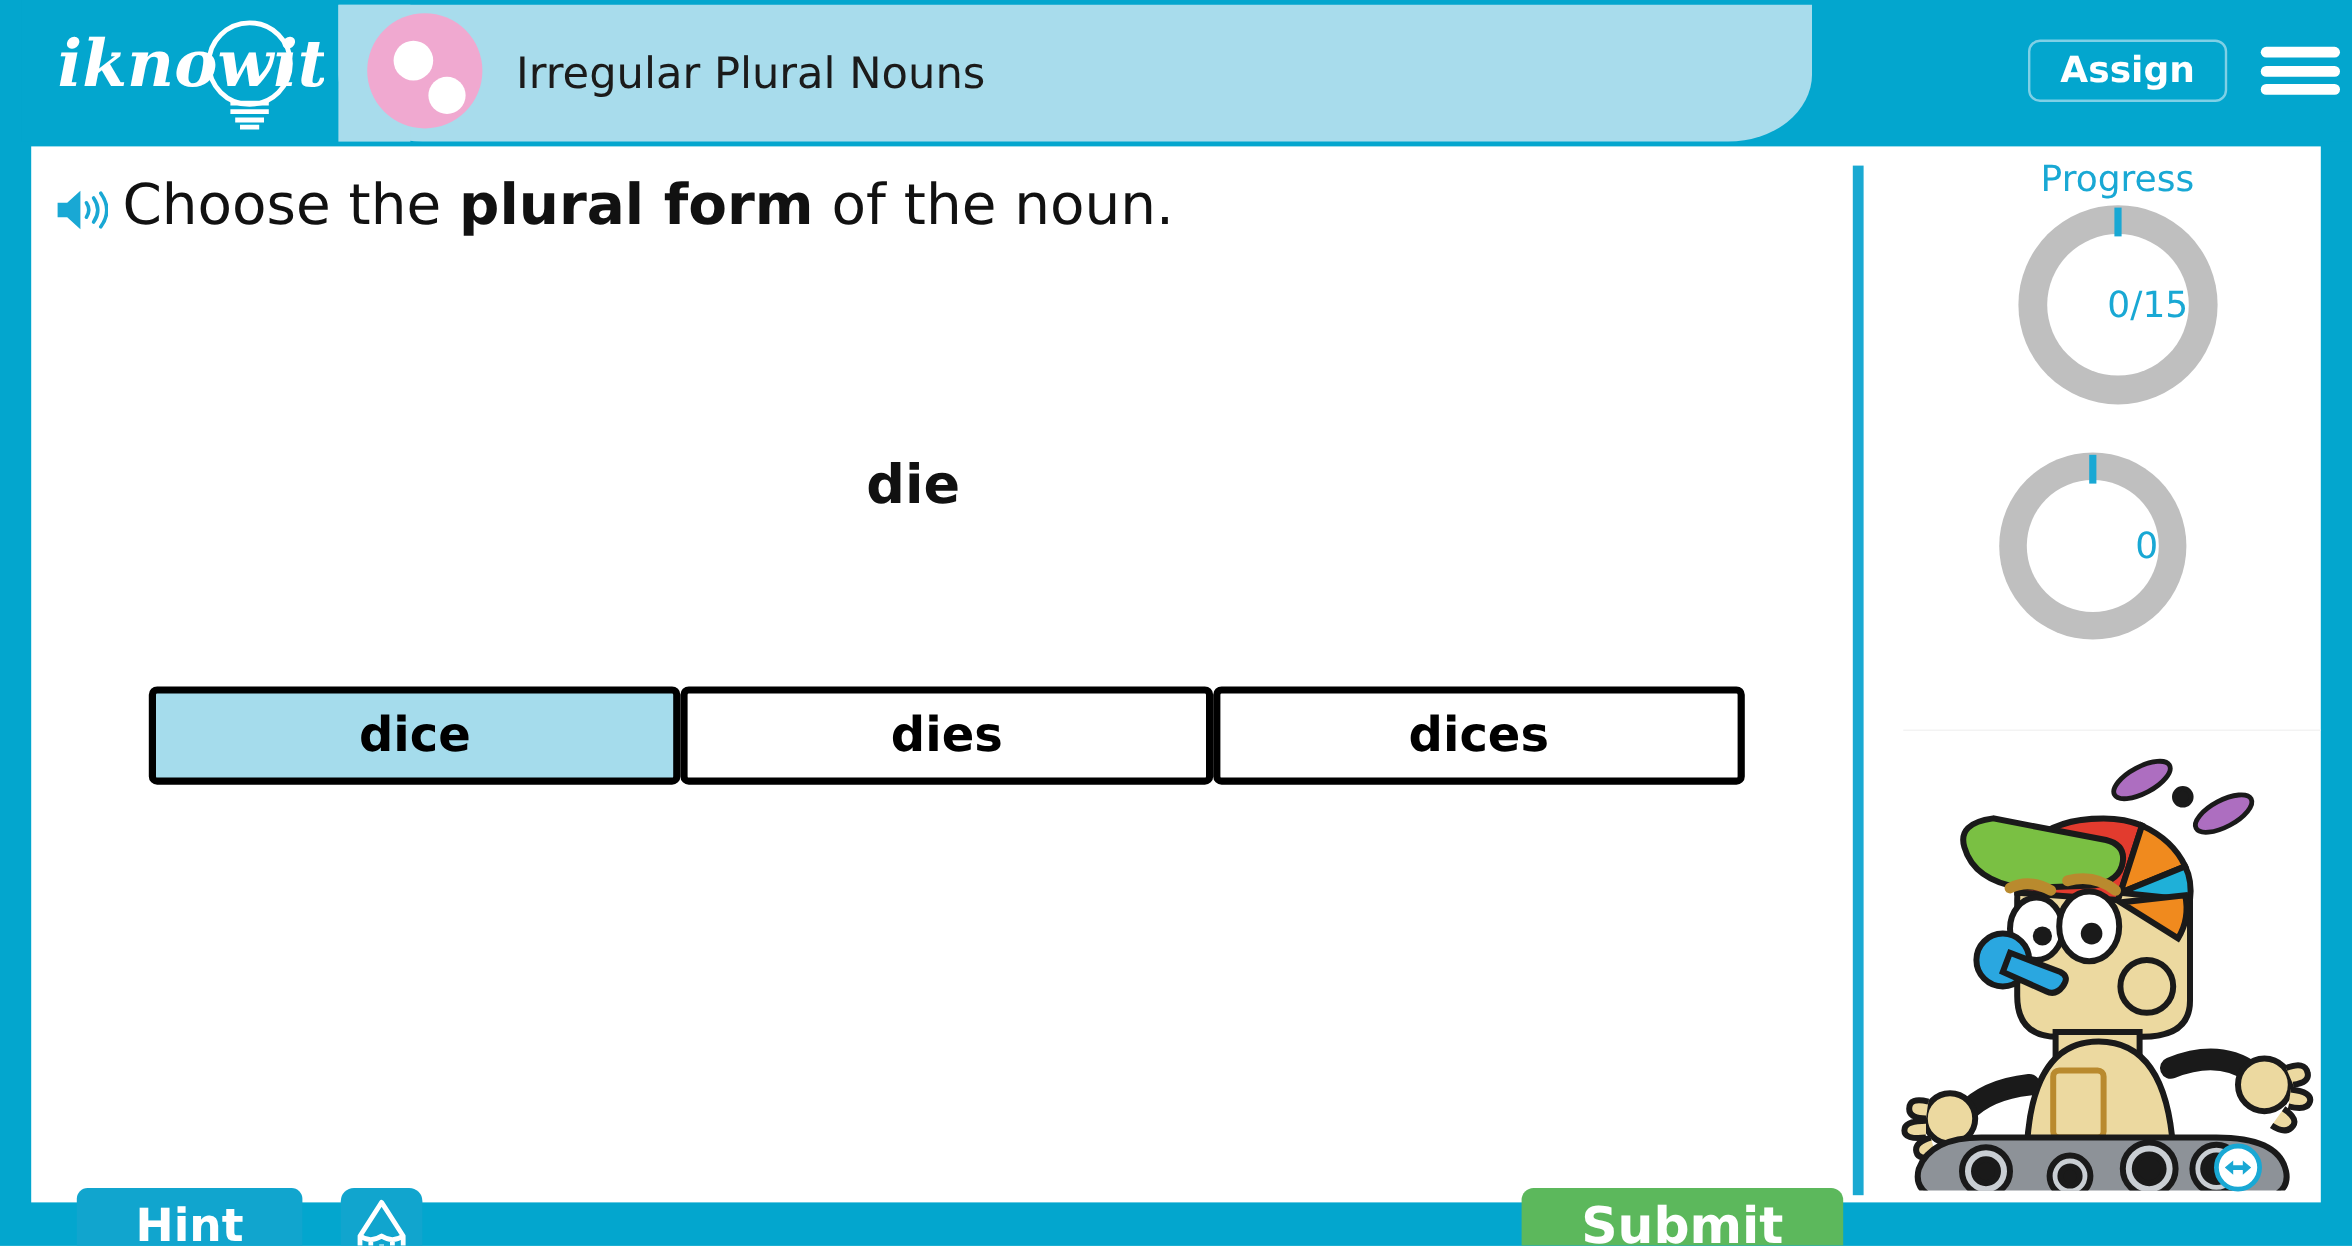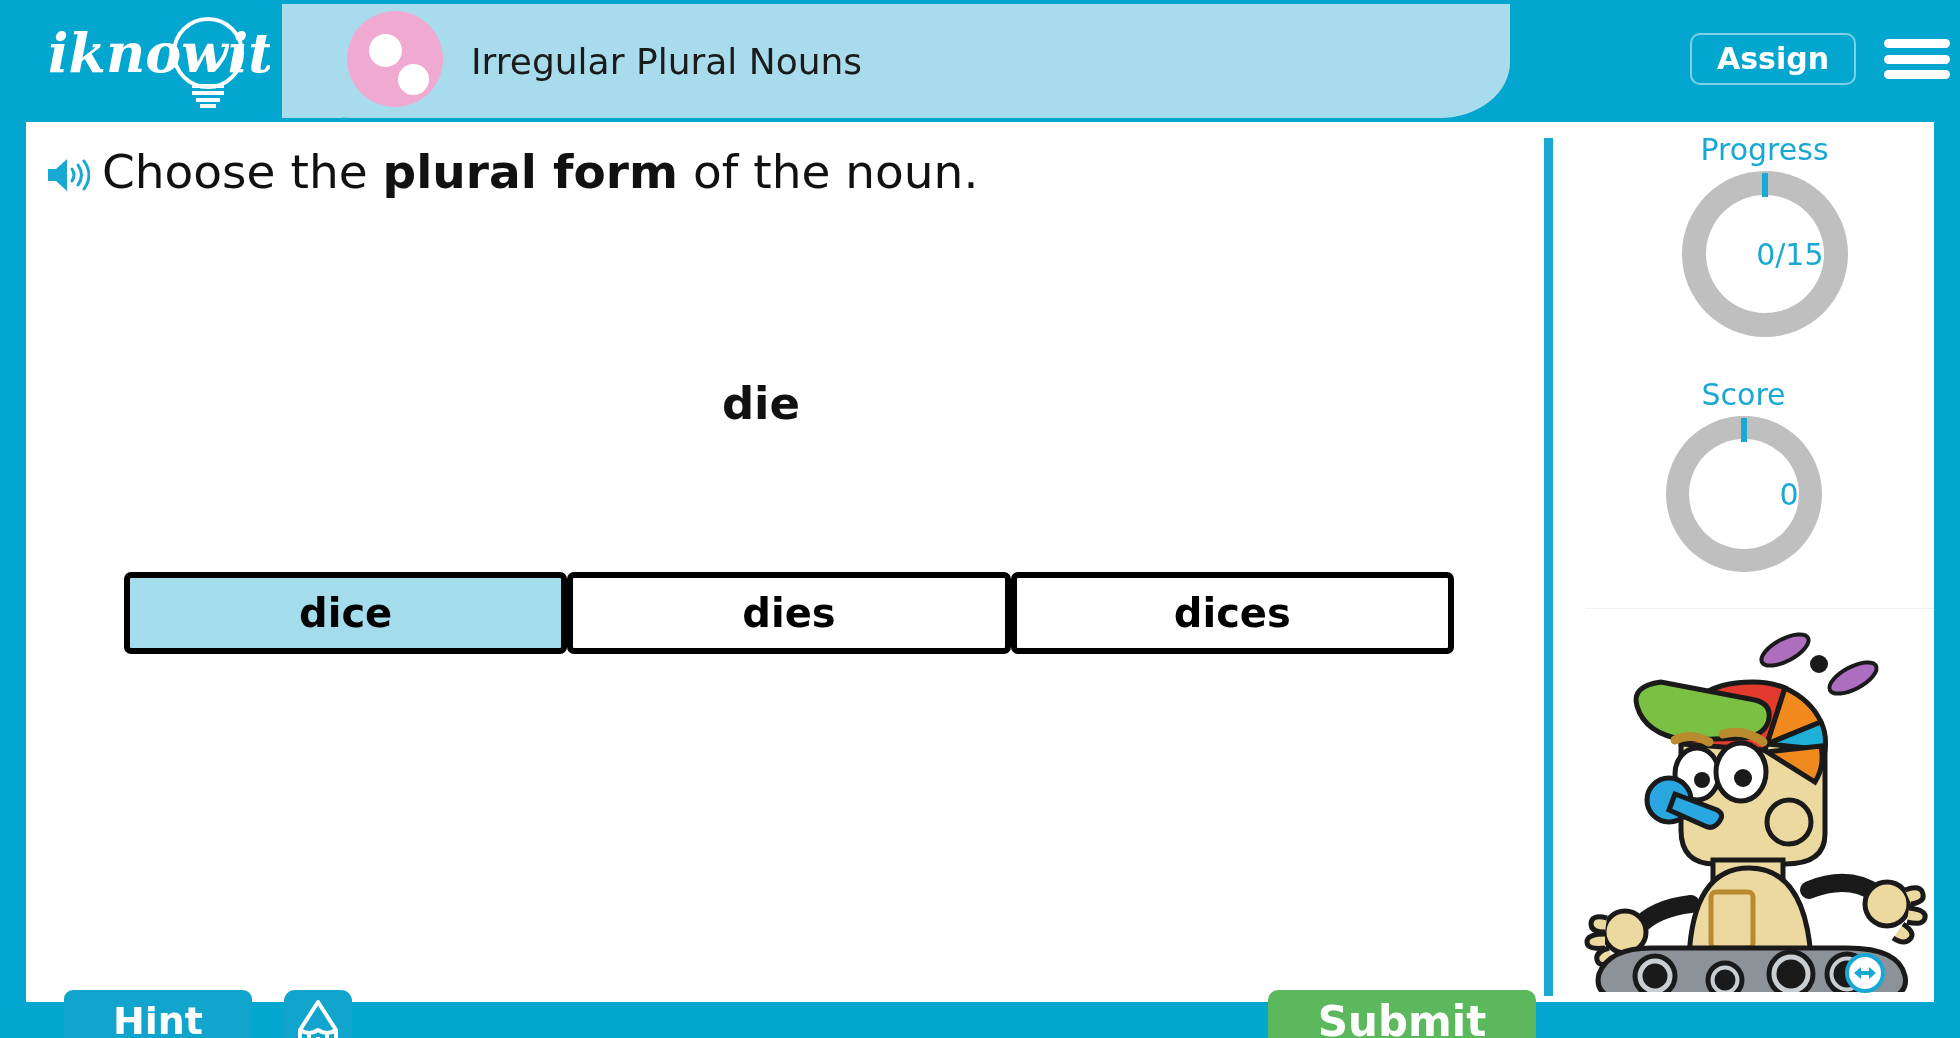--- a/index.html
+++ b/index.html
@@ -34,21 +34,21 @@
   }
 
   #title-pill {
     position: absolute;
     left: 264px; top: 4px;
     width: 1228px; height: 114px;
     background: #a8dcec;
     border-radius: 0 0 70px 70px / 0 0 56px 56px;
     display: flex;
     align-items: center;
-    padding-left: 65px;
+    padding-left: 24px;
   }
   #title-pill::before {
     content: "";
     position: absolute;
     left: 0; top: 0;
     width: 60px; height: 114px;
     background: #a8dcec;
     border-bottom-left-radius: 0;
   }
 
@@ -386,21 +386,20 @@
         <div class="mlabel">Progress</div>
         <div class="ring">
           <div class="tick"></div>
           <div class="hole">
             <span class="val">0/15</span>
           </div>
         </div>
       </div>
 
       <div class="meter" id="score-meter">
-        <div class="mlabel">Score</div>
         <div class="ring">
           <div class="tick"></div>
           <div class="hole">
             <span class="val">0</span>
           </div>
         </div>
       </div>
 
       <svg id="mascot" viewBox="0 0 370 370">
 

